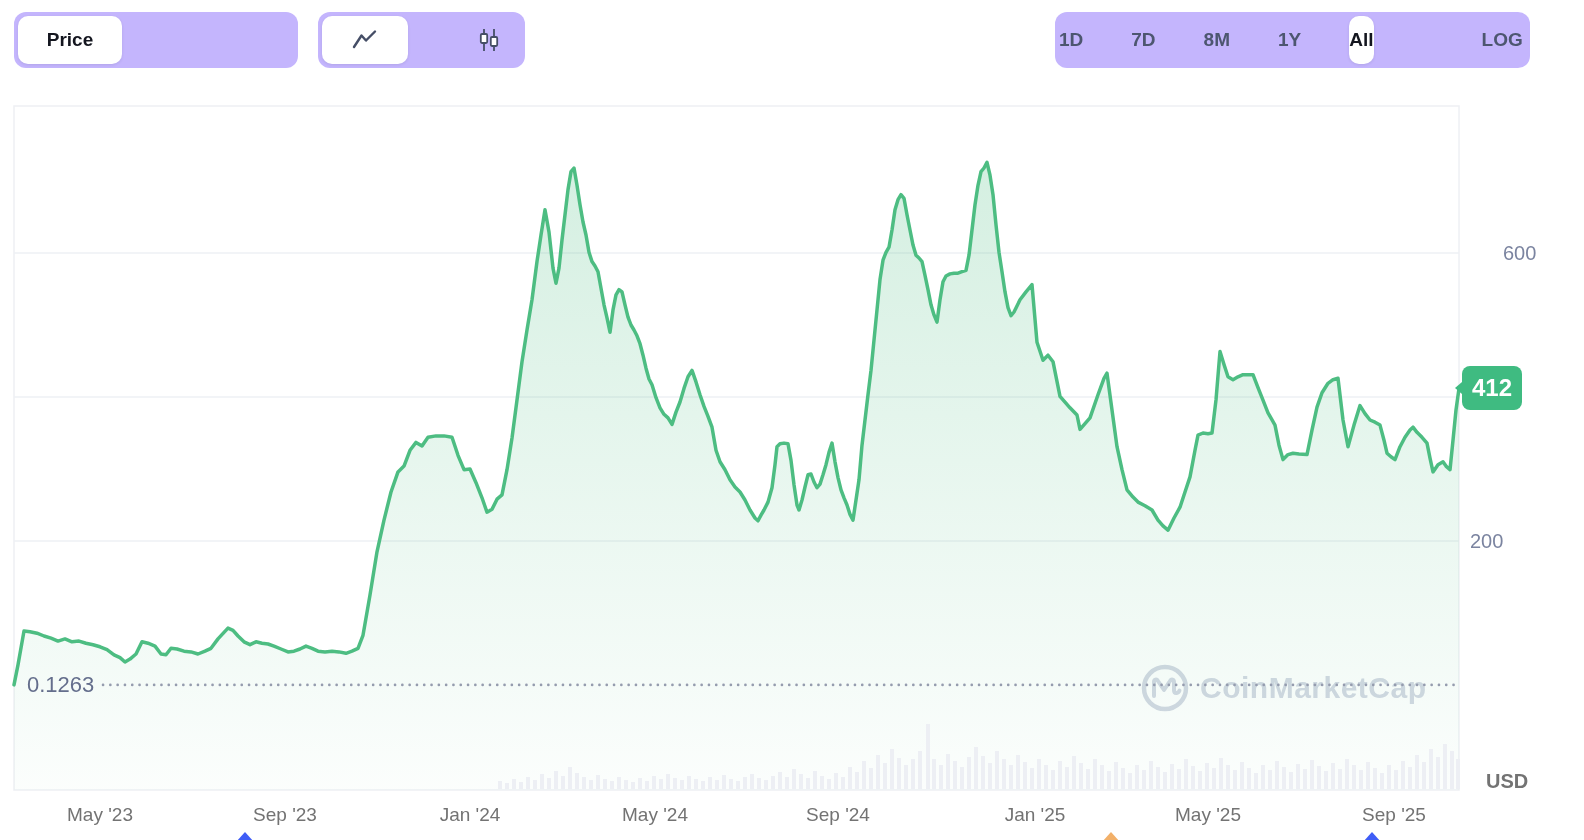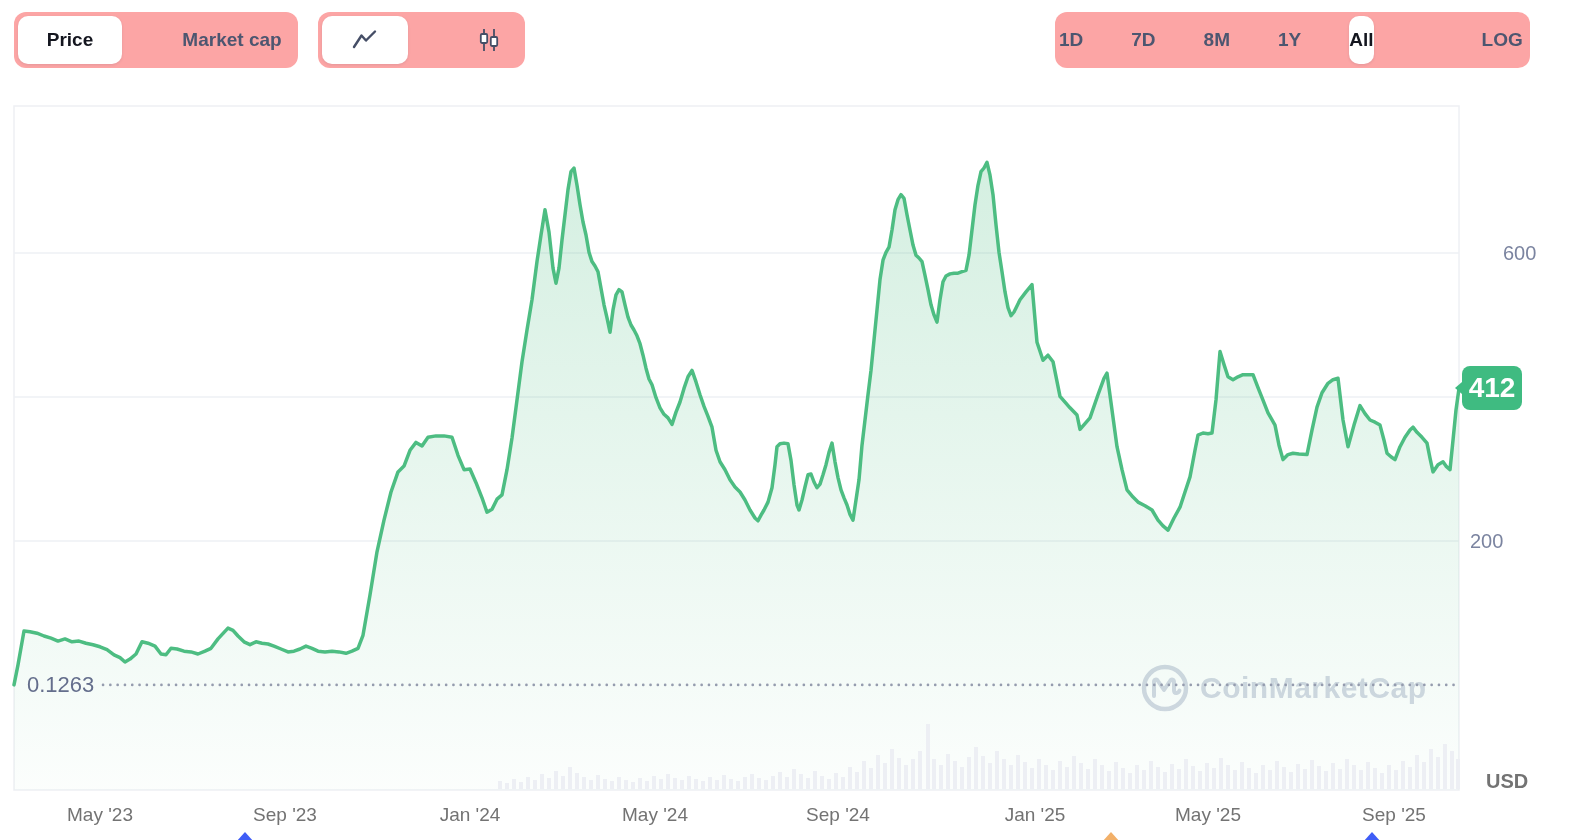--- a/index.html
+++ b/index.html
@@ -1,55 +1,52 @@
 <!DOCTYPE html>
 <html><head>
 <meta charset="utf-8">
 <style>
   * { margin:0; padding:0; box-sizing:border-box; }
   html,body { width:1584px; height:840px; overflow:hidden; background:#fff;
     font-family:"Liberation Sans", sans-serif; }
 
   
-  .seg { position:absolute; top:12px; height:56px; background:#fca5a5; border-radius:12px;
+  .seg { position:absolute; top:12px; height:56px; background:#c4b5fd; border-radius:12px;
          display:flex; align-items:center; padding:4px;gap:48px; }
   .seg-left { left:14px; width:284px; }
   .seg-type { left:318px; width:207px; }
   .seg-range { left:1055px; width:475px;text-align:right; }
   .pill { height:48px; border-radius:10px; display:flex; align-items:center; justify-content:center;
           font-size:19px; color:#4d5670; font-weight:600; cursor:pointer; }
   .pill.active { background:#fff; box-shadow:0 1px 3px rgba(20,30,60,.10); color:#14161f; font-weight:700; }
   .divider { width:1px; height:28px; background:#d7dbe5; margin:0 6px; }
   .dots { font-size:22px; letter-spacing:2px; color:#4d5670; font-weight:700; }
 
   
   #chart-svg { position:absolute; left:0; top:0; z-index:2; pointer-events:none; }
   .y-tick { position:absolute; left:1470px; font-size:20px; color:#7b84a0; z-index:3; transform:translateY(-50%); }
   .x-tick { position:absolute; top:804px; font-size:19px; color:#737373; z-index:3; transform:translateX(-50%); white-space:nowrap; }
   .baseline-label { position:absolute; left:27px; font-size:22px; color:#646e8c; z-index:3; transform:translateY(-50%); }
   .usd { position:absolute; left:1486px; top:770px; font-size:20px; font-weight:700; color:#737373; z-index:3; }
   .price-badge { position:absolute; left:1462px; width:60px; height:44px; background:#3fbb81; border-radius:8px;
-                 color:#fff; font-size:28px; font-weight:700; display:flex; align-items:center; justify-content:center;
+                 color:#fff; font-size:24px; font-weight:700; display:flex; align-items:center; justify-content:center;
                  z-index:4; }
   .price-badge::before { content:''; position:absolute; left:-7px; top:50%; margin-top:-6px;
                  border-top:6px solid transparent; border-bottom:6px solid transparent; border-right:7px solid #3fbb81; }
   .watermark { position:absolute; left:1140px; top:663px; display:flex; align-items:center; gap:10px; z-index:1; }
   .watermark-text { font-size:30px; font-weight:700; color:#d3d8e3; letter-spacing:.5px; }
   .marker { position:absolute; width:0; height:0; z-index:3;
             border-left:9px solid transparent; border-right:9px solid transparent; }
 </style>
 </head>
 <body>
 
 <div class="seg seg-left">
   <div class="pill active" style="width:104px">
     <span>Price</span>
-  </div>
-  <div class="pill" style="flex:1">
-    <span>Market cap</span>
   </div>
 </div>
 
 <div class="seg seg-type">
   <div class="pill active" style="width:86px">
     <svg width="26" height="22" viewBox="0 0 26 22">
       <polyline points="2,18 9.5,6.5 14,11.5 23,2.5" fill="none" stroke="#454e66" stroke-width="2.4" stroke-linecap="round" stroke-linejoin="round"></polyline>
     </svg>
   </div>
   <div class="pill" style="flex:1">

